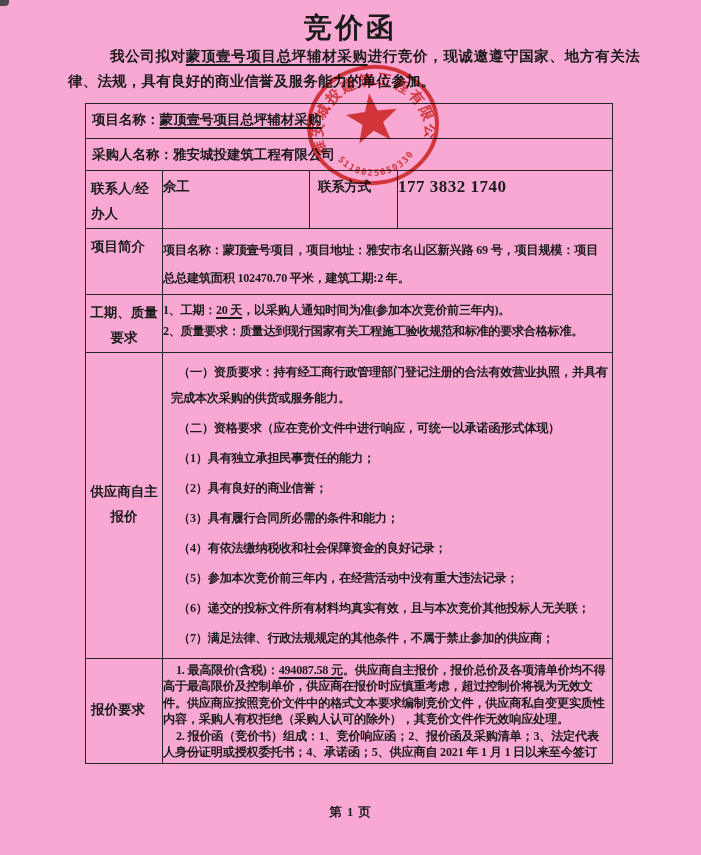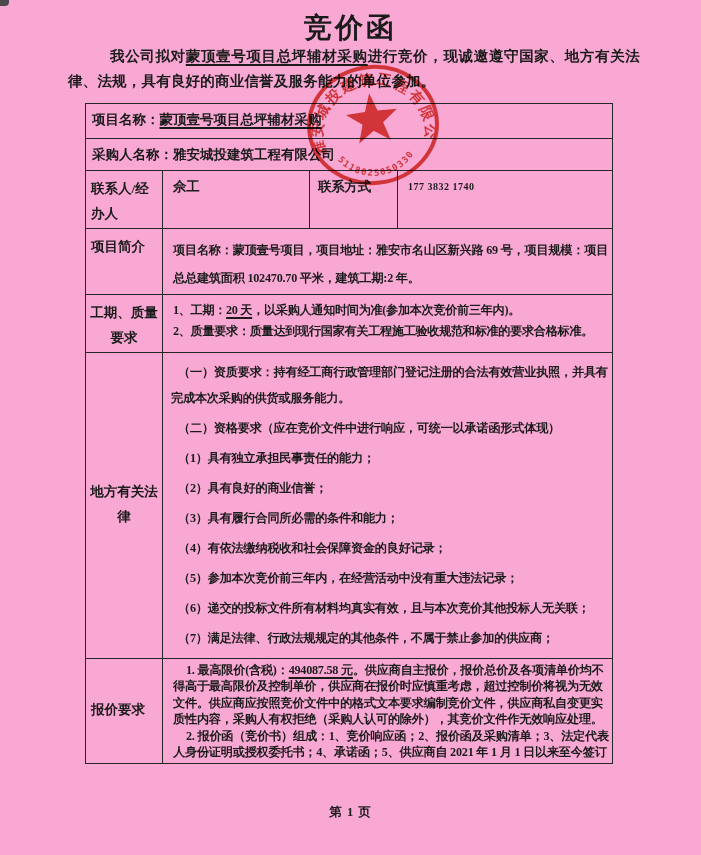--- a/index.html
+++ b/index.html
@@ -22,33 +22,33 @@
   .u { text-decoration:underline; text-underline-offset:3px; text-decoration-thickness:1.5px; }
 
   table.bid-table {
     position:absolute; left:85px; top:103px; width:527px;
     border-collapse:collapse; table-layout:fixed;
     background:transparent;
   }
   td {
     border:1.7px solid #262626; vertical-align:top;
     font-size:12.2px; font-weight:600; letter-spacing:-0.25px;
-    padding:5px 3px 2px 10px; line-height:19px;
+    padding:5px 3px 2px 0; line-height:19px;
     overflow:hidden;
   }
   td.lbl {
     font-size:13.5px; font-weight:bold; letter-spacing:0;
     padding:5px 3px 2px 5px; line-height:25px;
   }
   td.lbl.ctr { text-align:center; padding-left:2px; padding-right:2px; }
   td.lbl.mid { vertical-align:middle; padding-top:0; }
   .r1 td, .r2 td { font-size:13.5px; font-weight:bold; letter-spacing:0; padding:6px 6px 2px 6px; line-height:20px; }
   .r3 td.contact { font-size:13.5px; font-weight:bold; padding-top:6px; }
   .r3 td.method  { font-size:13.5px; font-weight:bold; padding-top:6px; padding-left:8px; }
-  .r3 td.phone   { font-size:10px; letter-spacing:0.5px; padding-top:6px; }
+  .r3 td.phone   { font-size:17px; letter-spacing:0.5px; padding-top:6px; }
   .r4 td.content { line-height:28px; padding-top:7px; }
   .r5 td.content { line-height:20px; padding-top:9px; }
   .r6 td.content { line-height:21px; padding-top:5px; letter-spacing:-0.35px; }
   .r7 td.content { line-height:25.5px; padding:7px 2px 2px 8px; }
   .r7 .item { margin:0 0 4.5px 0; text-indent:7px; }
   .r8 td.content { line-height:19px; padding-top:4px; }
   .r9 td.content { line-height:16.5px; padding-top:3px; }
   .r9 .para { margin:0; text-indent:13px; }
 
   .seal {
@@ -95,21 +95,21 @@
         <td class="content" colspan="3">项目名称：蒙顶壹号项目，项目地址：雅安市名山区新兴路 69 号，项目规模：项目总总建筑面积 102470.70 平米，建筑工期:2 年。</td>
       </tr>
       <tr class="r6" style="height:47px">
         <td class="lbl ctr">工期、质量要求</td>
         <td class="content" colspan="3">
           <div><span>1、工期：</span><span class="u">20 天</span><span>，以采购人通知时间为准(参加本次竞价前三年内)。</span></div>
           <div>2、质量要求：质量达到现行国家有关工程施工验收规范和标准的要求合格标准。</div>
         </td>
       </tr>
       <tr class="r7" style="height:300px">
-        <td class="lbl ctr mid">地方有关法律</td>
+        <td class="lbl ctr mid">供应商自主报价</td>
         <td class="content" colspan="3">
           <p class="item">（一）资质要求：持有经工商行政管理部门登记注册的合法有效营业执照，并具有完成本次采购的供货或服务能力。</p>
           <p class="item">（二）资格要求（应在竞价文件中进行响应，可统一以承诺函形式体现）</p>
           <p class="item">（1）具有独立承担民事责任的能力；</p>
           <p class="item">（2）具有良好的商业信誉；</p>
           <p class="item">（3）具有履行合同所必需的条件和能力；</p>
           <p class="item">（4）有依法缴纳税收和社会保障资金的良好记录；</p>
           <p class="item">（5）参加本次竞价前三年内，在经营活动中没有重大违法记录；</p>
           <p class="item">（6）递交的投标文件所有材料均真实有效，且与本次竞价其他投标人无关联；</p>
           <p class="item">（7）满足法律、行政法规规定的其他条件，不属于禁止参加的供应商；</p>

